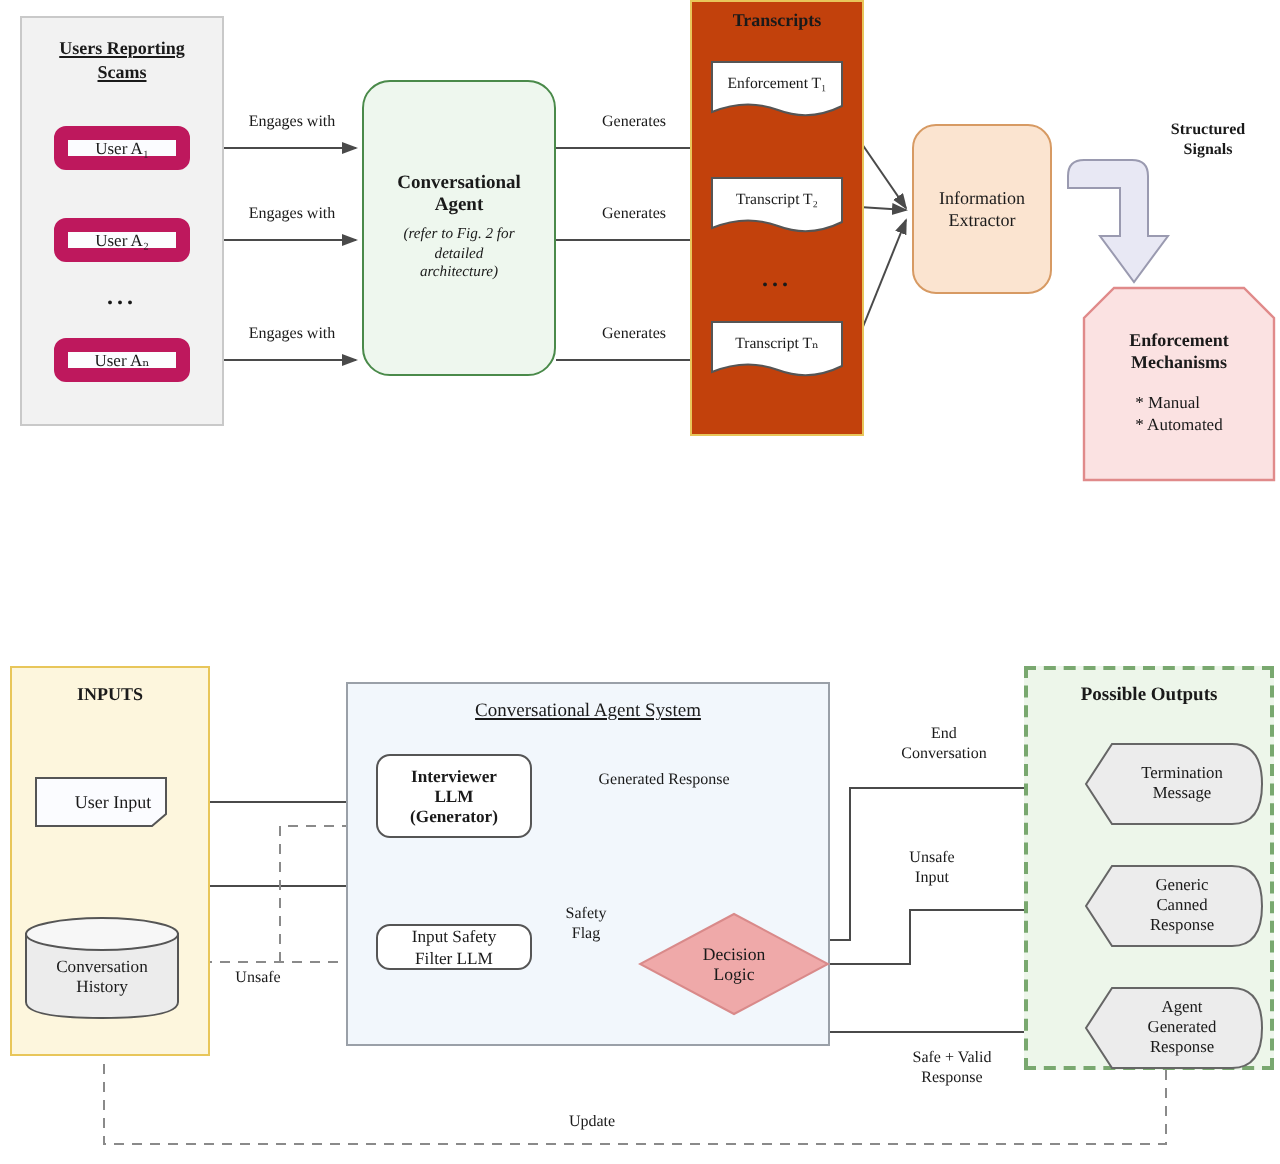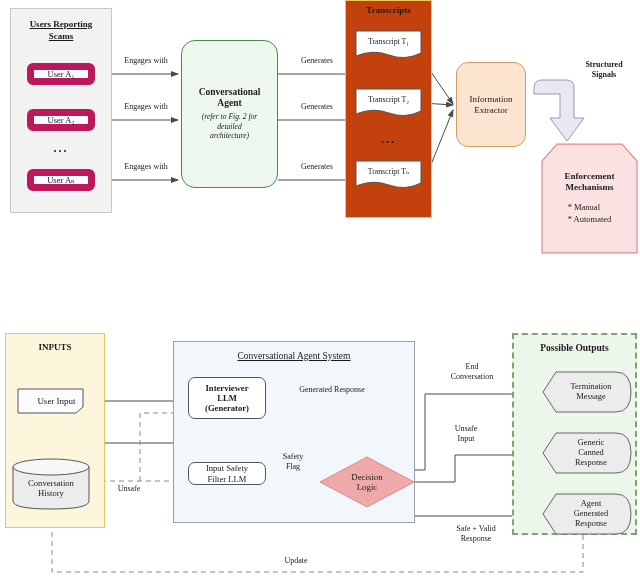--- a/index.html
+++ b/index.html
@@ -46,21 +46,21 @@
   #tr-dots{left:355px;top:132px;width:67px;height:16px;position:absolute;
      text-align:center;font-size:12px;font-weight:bold;letter-spacing:2px;}
 
   #info-extractor{left:456px;top:62px;width:70px;height:85px;
      background:#fbe4d0;border:1.2px solid #d79a63;border-radius:12px;
      font-size:9px;}
 
   #structured-label{position:absolute;left:568px;top:60px;width:72px;
      text-align:center;font-size:8px;font-weight:bold;line-height:1.25;}
 
-  #enforcement{left:541px;top:143px;width:97px;height:111px;
+  #enforcement{left:541px;top:143px;width:97px;height:98px;
      font-size:9px;}
   #enf-title{font-weight:bold;font-size:9px;line-height:1.22;}
   #enf-items{margin-top:9px;font-size:8.5px;line-height:1.4;text-align:left;}
 
   #fig1-caption{position:absolute;left:0;top:288px;width:640px;
      text-align:center;font-size:8.5px;}
 
   
   #inputs-group{left:5px;top:333px;width:100px;height:195px;
      background:#fdf6dd;border:1.4px solid #e8c65a;}
@@ -186,21 +186,21 @@
   </div>
 
   <div class="node" id="transcripts-group">
     <div class="grp-title" id="transcripts-title">Transcripts</div>
   </div>
 
   <div class="node doc" id="tr1" style="position:absolute;">
     <svg class="shape-svg" viewBox="0 0 67 30" preserveAspectRatio="none">
       <path d="M1,1 L66,1 L66,23 Q50,31 34,25 Q18,19 1,26 Z" fill="#ffffff" stroke="#555" stroke-width="1"></path>
     </svg>
-    <div class="doc-label">Transcript T₁</div>
+    <div class="doc-label">Enforcement T₁</div>
   </div>
 
   <div class="node doc" id="tr2" style="position:absolute;">
     <svg class="shape-svg" viewBox="0 0 67 30" preserveAspectRatio="none">
       <path d="M1,1 L66,1 L66,23 Q50,31 34,25 Q18,19 1,26 Z" fill="#ffffff" stroke="#555" stroke-width="1"></path>
     </svg>
     <div class="doc-label">Transcript T₂</div>
   </div>
 
   <div id="tr-dots">...</div>

